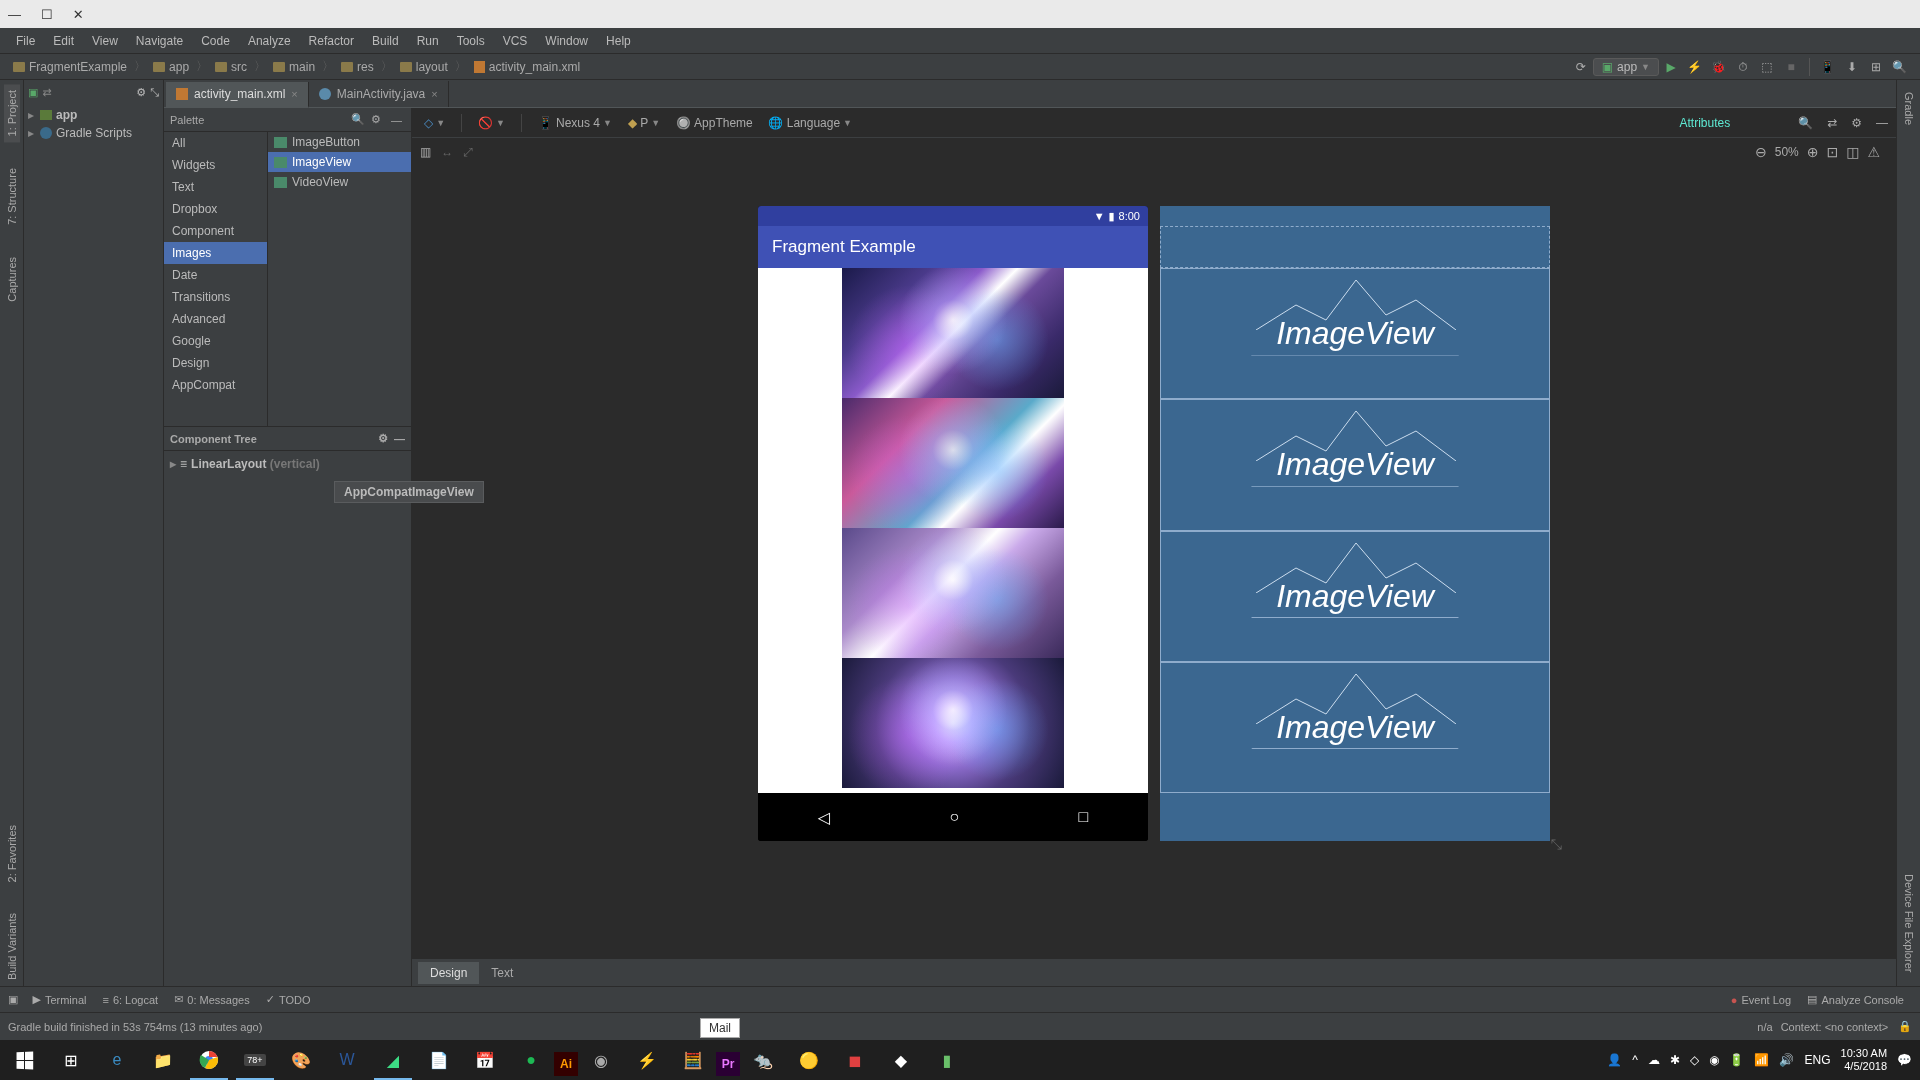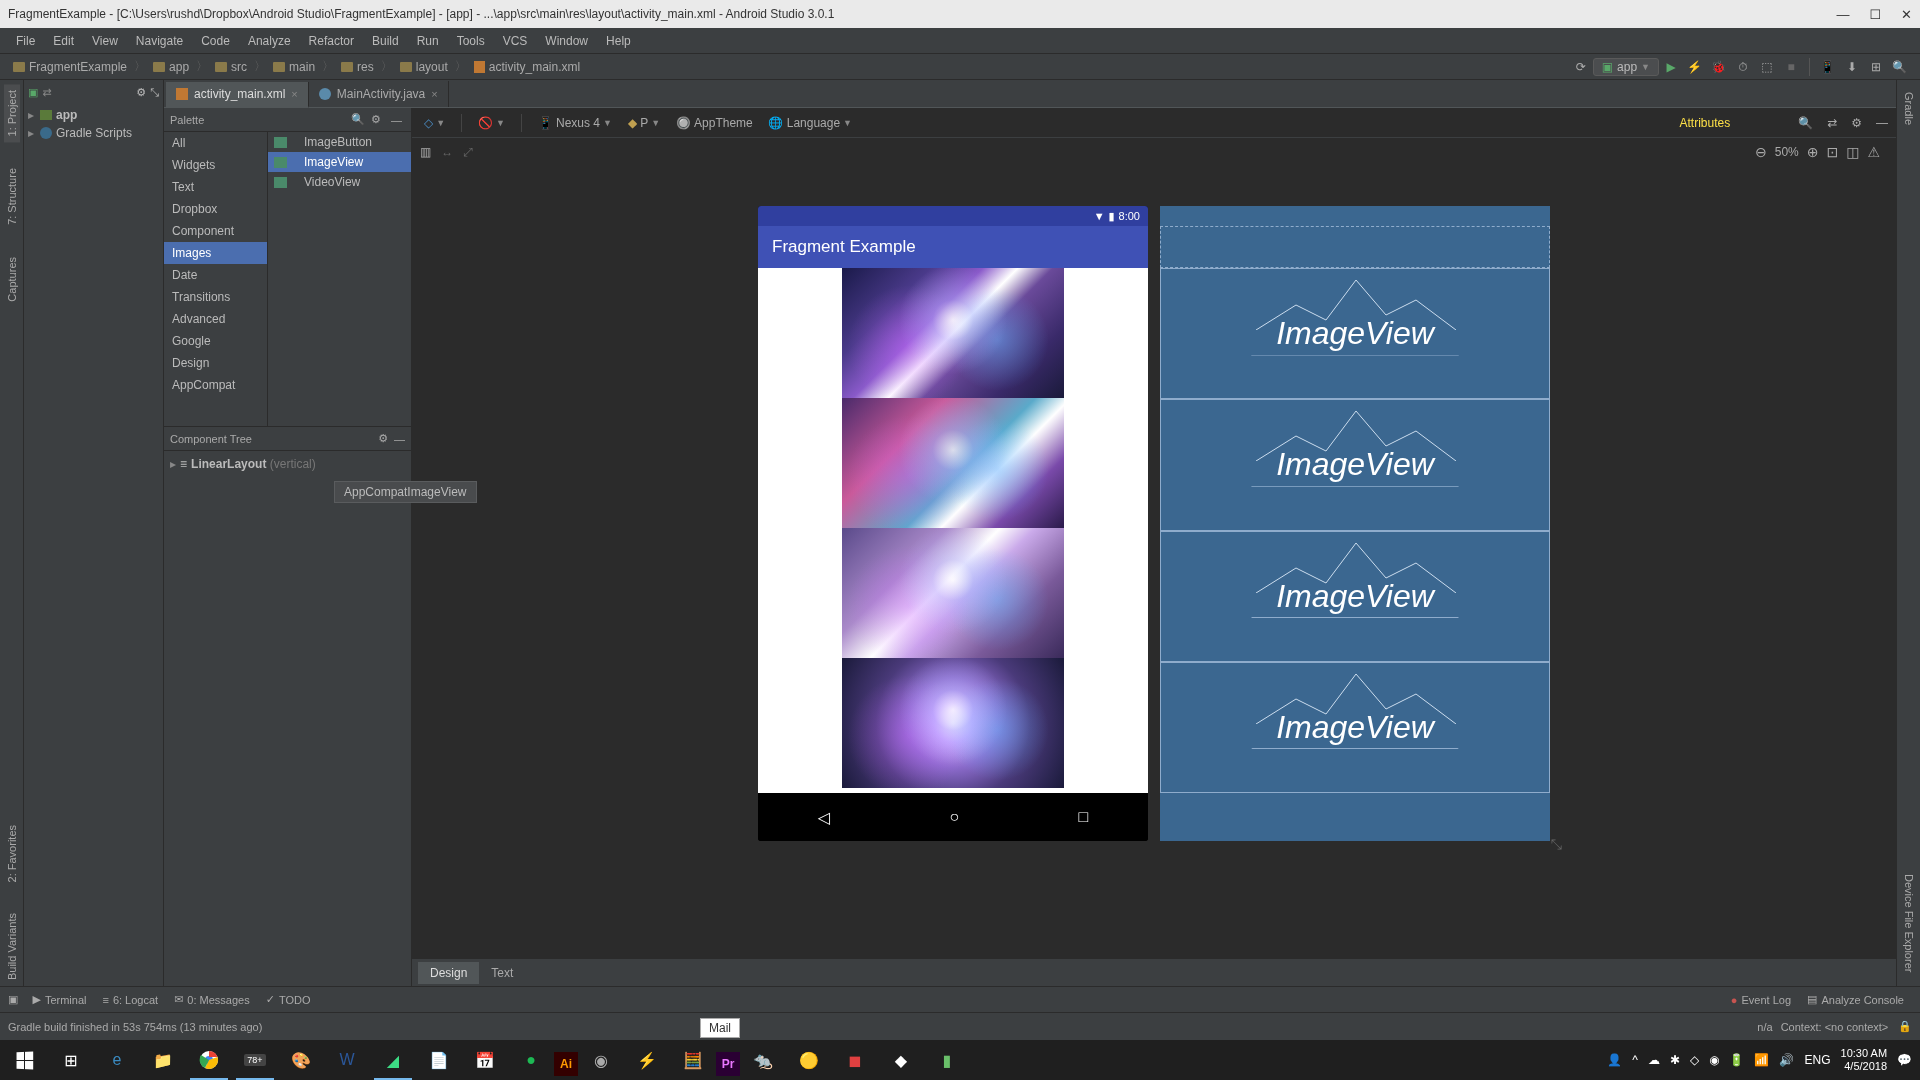--- a/index.html
+++ b/index.html
@@ -56,24 +56,24 @@
 .editorcontent { flex: 1; display: flex; }
 .palette-area { width: 248px; background: #3c3f41; display: flex; flex-direction: column; border-right: 1px solid #2b2b2b; }
 .palette-hdr { height: 24px; display: flex; align-items: center; padding: 0 6px; font-size: 11px; color: #aaa; border-bottom: 1px solid #2b2b2b; }
 .palette-hdr .sp { flex: 1; }
 .palette-hdr .ic { width: 14px; margin-left: 6px; cursor: pointer; }
 .palette-body { flex: 0 0 auto; display: flex; height: 294px; }
 .palette-cats { width: 104px; border-right: 1px solid #2b2b2b; }
 .pcat { padding: 4px 8px; color: #bbb; cursor: pointer; font-size: 12px; }
 .pcat.sel { background: #4b6eaf; color: #fff; }
 .palette-items { flex: 1; }
-.pitem { padding: 3px 6px; display: flex; align-items: center; gap: 17px; color: #bbb; cursor: pointer; font-size: 12px; }
+.pitem { padding: 3px 6px; display: flex; align-items: center; gap: 5px; color: #bbb; cursor: pointer; font-size: 12px; }
 .pitem.sel { background: #4b6eaf; color: #fff; }
 .pitem .pi-ic { width: 13px; height: 11px; background: #4a8a6a; display: inline-block; }
-.comptree { flex: 1; border-top: 1px solid #2b2b2b; }
+.comptree { flex: 1; border-top: 1px solid #2b2b2b; font-weight: bold; }
 .comptree-hdr { height: 24px; display: flex; align-items: center; padding: 0 6px; font-size: 11px; color: #aaa; border-bottom: 1px solid #2b2b2b; }
 .comptree-body { padding: 4px 6px; }
 .ctnode { display: flex; align-items: center; gap: 4px; font-size: 12px; color: #bbb; padding: 2px 0; }
 .ctnode .dim { color: #777; }
 
 .tooltip-float { position: relative; left: 164px; top: 8px; background: #494b4d; color: #bbb; padding: 3px 9px; border: 1px solid #5a5c5e; font-size: 12px; display: inline-block; }
 
 
 .canvas-wrap { flex: 1; display: flex; flex-direction: column; background: #2b2b2b; }
 .design-toolbar { height: 30px; display: flex; align-items: center; padding: 0 8px; gap: 8px; color: #aaa; border-bottom: 1px solid #3c3f41; }
@@ -134,21 +134,20 @@
 .tray { margin-left: auto; display: flex; align-items: center; gap: 10px; padding: 0 8px; font-size: 12px; color: #fff; }
 .tray .clock { text-align: right; line-height: 1.2; font-size: 11px; }
 .mail-tooltip { position: absolute; bottom: 42px; left: 700px; background: #fff; color: #333; padding: 2px 8px; font-size: 12px; border: 1px solid #aaa; }
 
 .leftgutter-bottom { position: absolute; left: 0; bottom: 94px; width: 24px; display: flex; flex-direction: column; align-items: center; gap: 18px; }
 </style>
 </head>
 <body>
 
 <div class="titlebar">
-  <span class="title">FragmentExample - [C:\Users\rushd\Dropbox\Android Studio\FragmentExample] - [app] - ...\app\src\main\res\layout\activity_main.xml - Android Studio 3.0.1</span>
   <div class="winbtns">
     <span>—</span>
     <span>☐</span>
     <span>✕</span>
   </div>
 </div>
 
 <div class="menubar">
   <span class="mitem">File</span>
   <span class="mitem">Edit</span>
@@ -347,21 +346,21 @@
           <span class="dtb-item">
               <span>🔘</span>
               <span>AppTheme</span>
             </span>
           <span class="dtb-item">
               <span>🌐</span>
               <span>Language</span>
               <span class="chev">▼</span>
             </span>
           <span class="sp"></span>
-          <span style="color:#fde047">Attributes</span>
+          <span style="color:#5eead4">Attributes</span>
           <span style="margin-left:60px;cursor:pointer">🔍</span>
           <span style="cursor:pointer;margin-left:6px">⇄</span>
           <span style="cursor:pointer;margin-left:6px">⚙</span>
           <span style="cursor:pointer;margin-left:6px">—</span>
         </div>
         <div style="height:28px;display:flex;align-items:center;padding:0 8px;gap:10px;color:#aaa">
           <span style="cursor:pointer">▥</span>
           <span style="cursor:pointer;color:#666">↔</span>
           <span style="cursor:pointer;color:#666">⤢</span>
           <span style="flex:1"></span>

